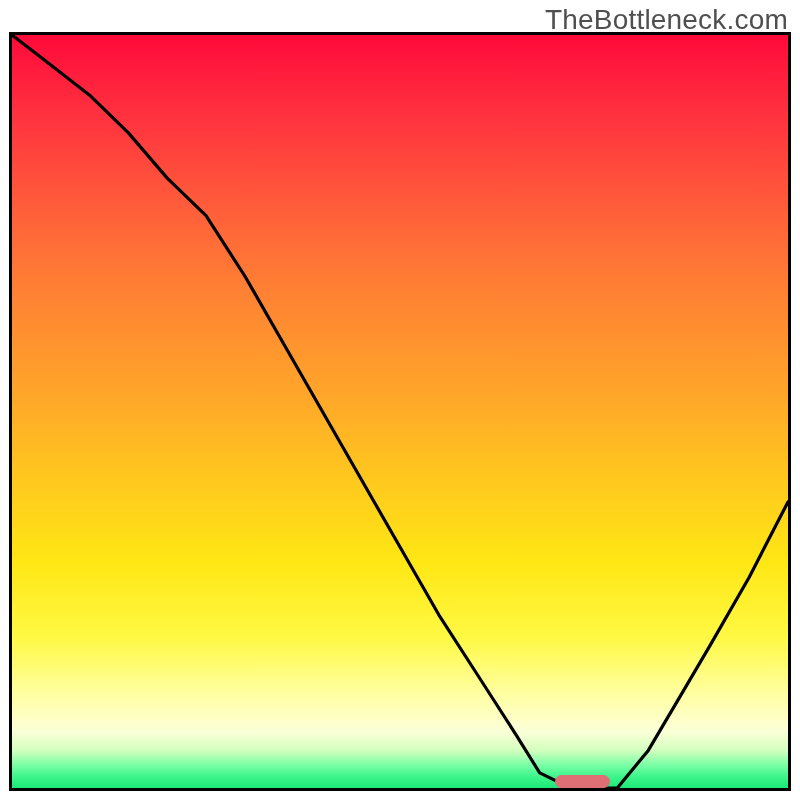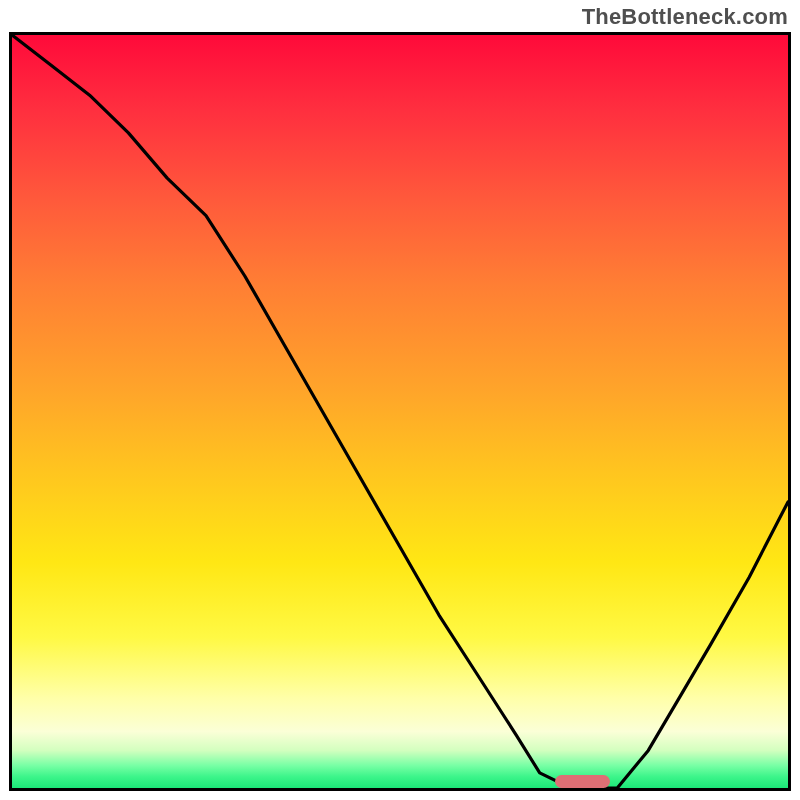--- a/index.html
+++ b/index.html
@@ -14,22 +14,22 @@
   .wrap {
     position: relative;
     width: 800px;
     height: 800px;
   }
   .watermark {
     position: absolute;
     top: 4px;
     right: 12px;
     color: #4f4f4f;
-    font-size: 22px;
-    font-weight: 700;
+    font-size: 28px;
+    font-weight: 400;
     letter-spacing: 0.2px;
     z-index: 10;
   }
   .plot-box {
     position: absolute;
     left: 9px;
     top: 32px;
     width: 782px;
     height: 759px;
     border: 3px solid #000;

